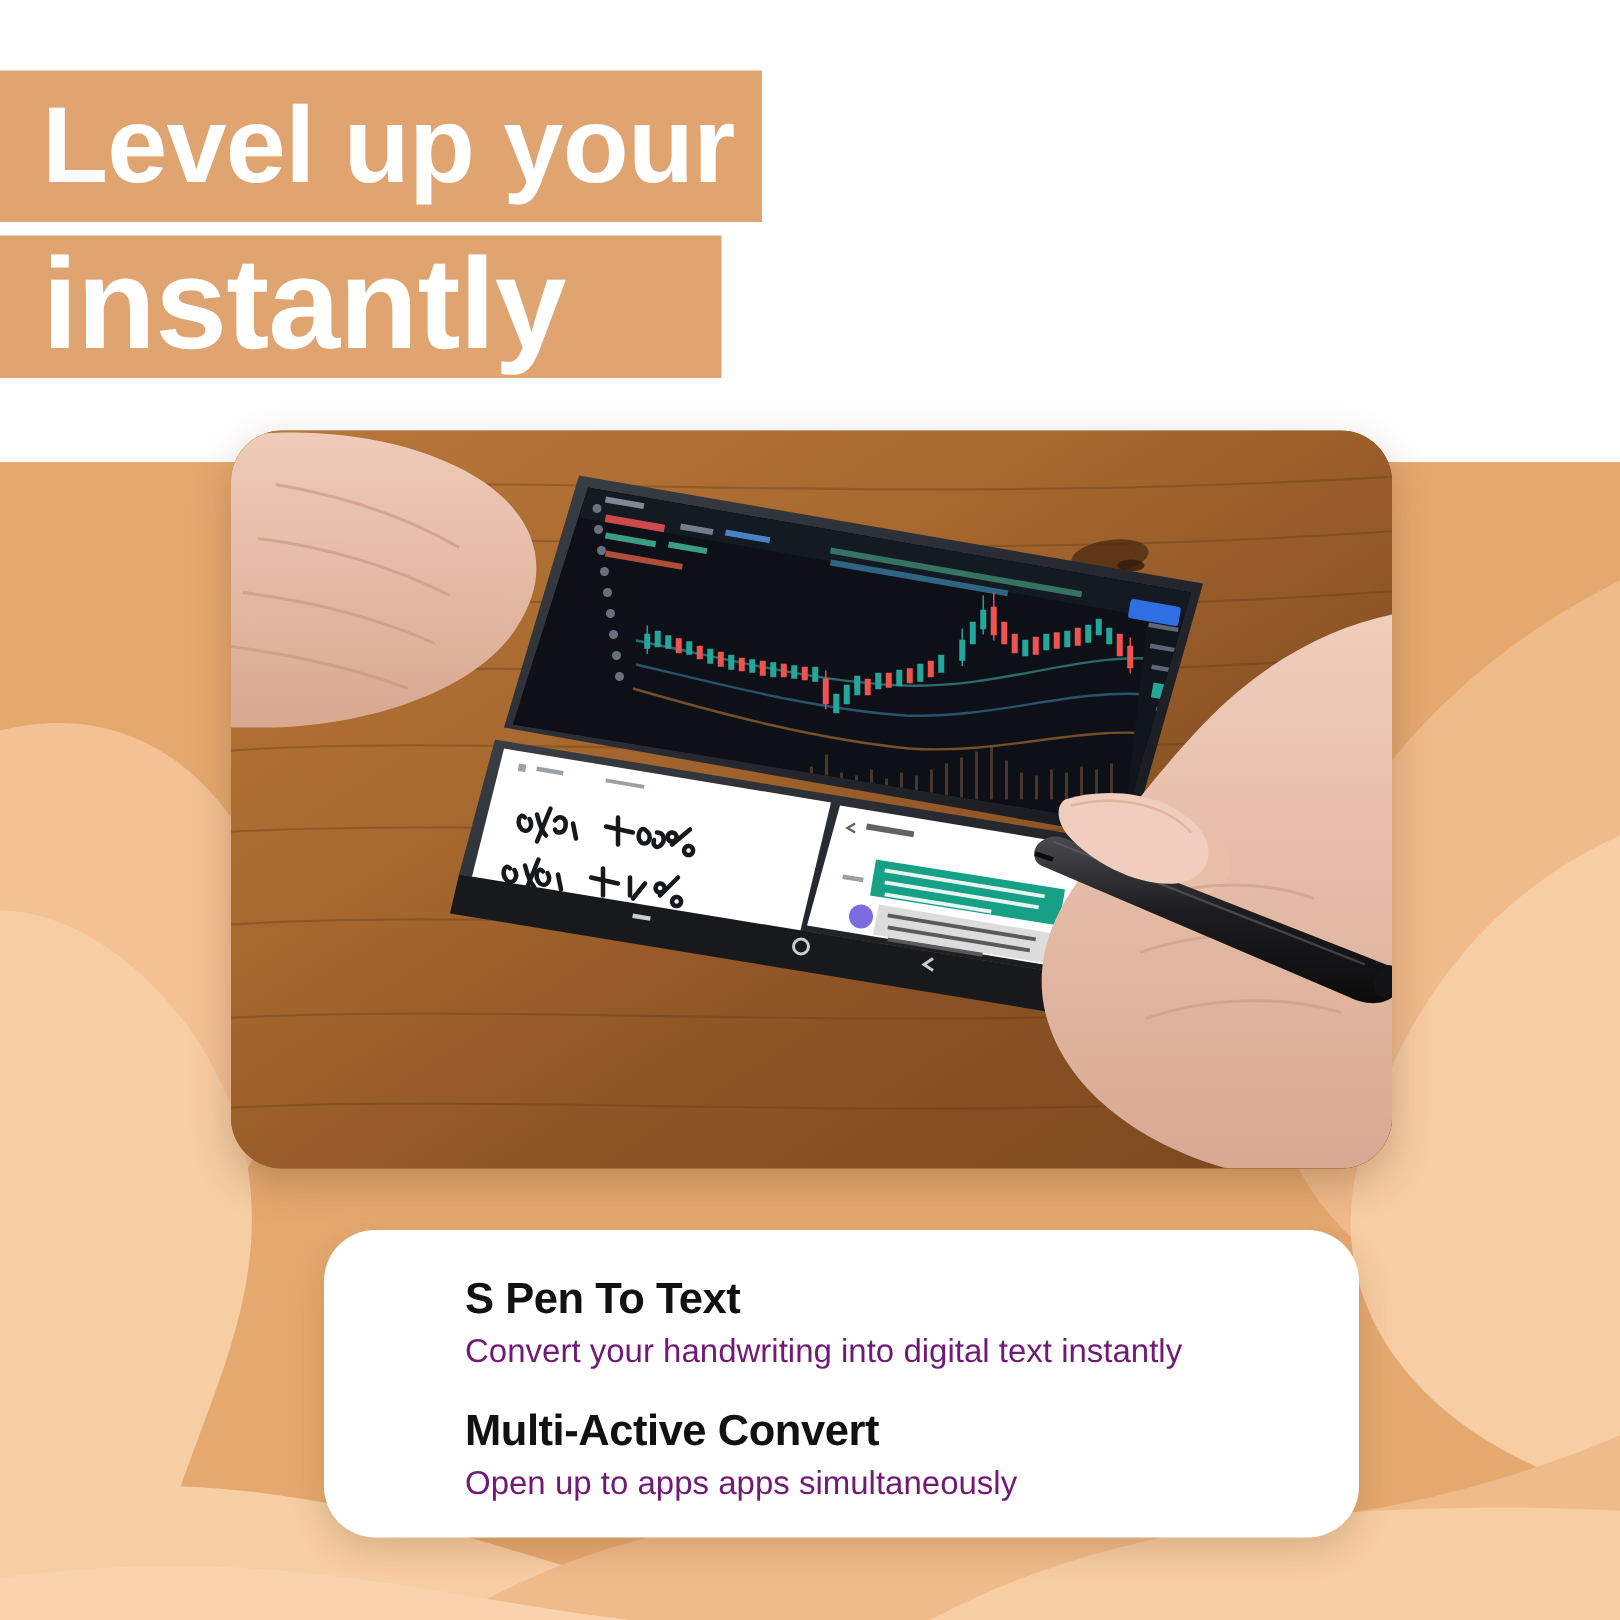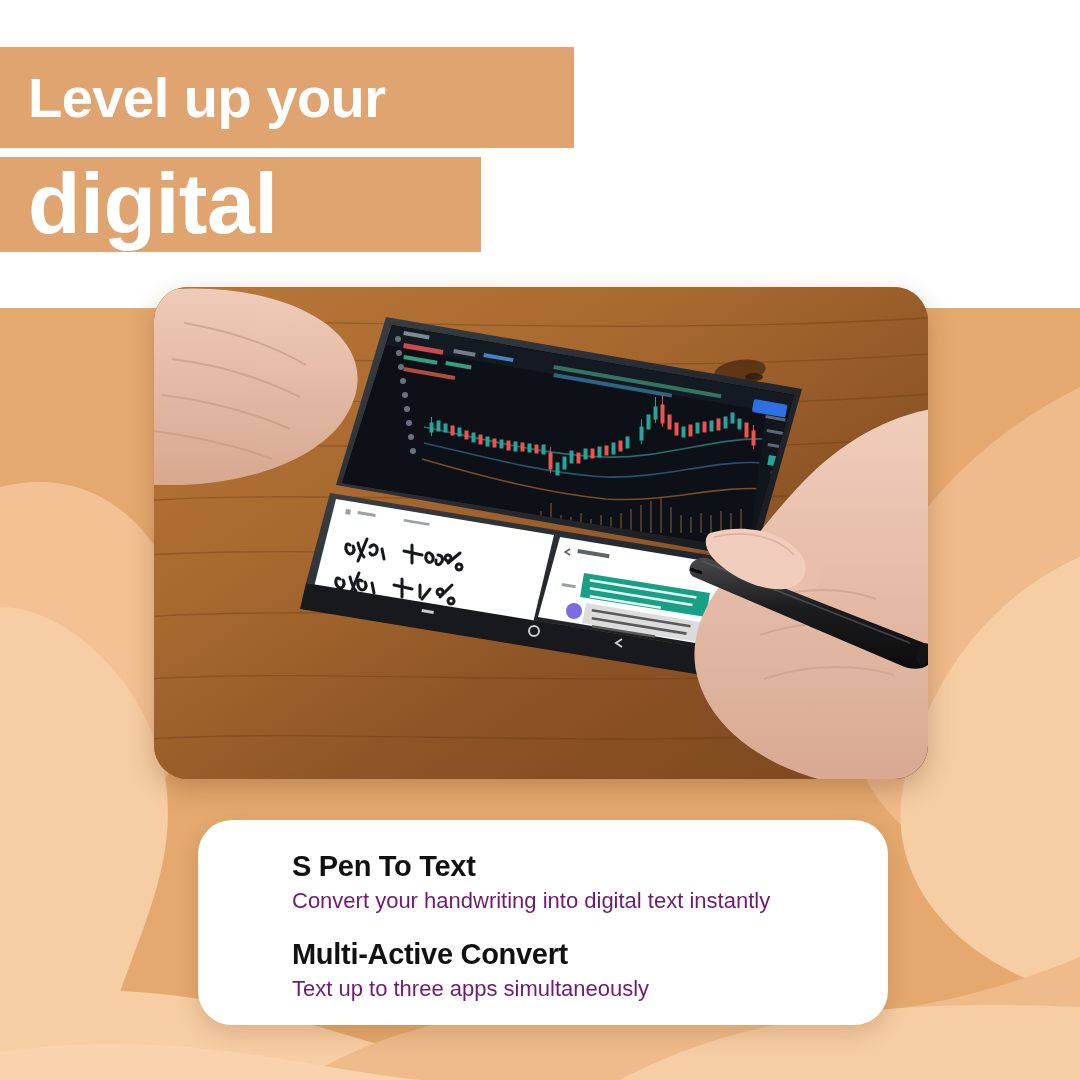--- a/index.html
+++ b/index.html
@@ -45,22 +45,22 @@
     display: block;
     color: #ffffff;
     font-weight: 700;
     letter-spacing: -0.5px;
     white-space: pre;
     overflow: visible;
   }
   .hl-bar-1 {
     position: absolute;
     left: 0; top: 47px;
-    width: 574px; height: 101px;
-    font-size: 56px;
+    width: 508px; height: 101px;
+    font-size: 72px;
     line-height: 101px;
     padding-left: 28px;
     box-sizing: border-box;
   }
   .hl-bar-2 {
     position: absolute;
     left: 0; top: 157px;
     width: 481px; height: 95px;
     font-size: 86px;
     line-height: 92px;
@@ -77,21 +77,21 @@
     overflow: hidden;
     z-index: 6;
     box-shadow: 0 10px 26px rgba(90,55,20,0.28);
     background: #8a5a2b;
   }
   .photo-card svg { display:block; }
 
   
   .info-card {
     position: absolute;
-    left: 198px; top: 820px;
+    left: 216px; top: 820px;
     width: 690px; height: 205px;
     background: #ffffff;
     border-radius: 34px;
     z-index: 7;
     box-shadow: 0 8px 22px rgba(120,75,30,0.22);
     padding: 28px 0 0 94px;
     box-sizing: border-box;
   }
   .feat-title {
     font-size: 29px;
@@ -126,21 +126,21 @@
       <path d="M300,773 C420,700 560,690 700,705 C840,720 960,700 1080,650 L1080,773 Z" fill="#f0bb8b"></path>
       <path d="M620,773 C720,720 850,690 1080,700 L1080,773 Z" fill="#f7cda4"></path>
       <path d="M0,745 C180,720 300,760 420,773 L0,773 Z" fill="#f9d3ad"></path>
     </svg>
   </div>
 
   <div class="bg-white-top"></div>
 
   <div class="headline-wrap">
     <div class="hl-bar hl-bar-1">Level up your</div>
-    <div class="hl-bar hl-bar-2">digital</div>
+    <div class="hl-bar hl-bar-2">instantly</div>
   </div>
 
   <div class="photo-card">
     <svg width="774" height="492" viewBox="0 0 774 492">
       <defs>
         <linearGradient id="wood" x1="0" y1="0" x2="1" y2="1">
           <stop offset="0%" stop-color="#b9783a"></stop>
           <stop offset="35%" stop-color="#a8692f"></stop>
           <stop offset="62%" stop-color="#8e5526"></stop>
           <stop offset="100%" stop-color="#7b471f"></stop>
@@ -433,17 +433,17 @@
     </svg>
   </div>
 
   <div class="info-card">
     <div class="feat-block">
       <div class="feat-title">S Pen To Text</div>
       <div class="feat-desc">Convert your handwriting into digital text instantly</div>
     </div>
     <div class="feat-block">
       <div class="feat-title">Multi-Active Convert</div>
-      <div class="feat-desc">Text up to three apps simultaneously</div>
+      <div class="feat-desc">Open up to apps apps simultaneously</div>
     </div>
   </div>
 
 </div>
 
 </body></html>

